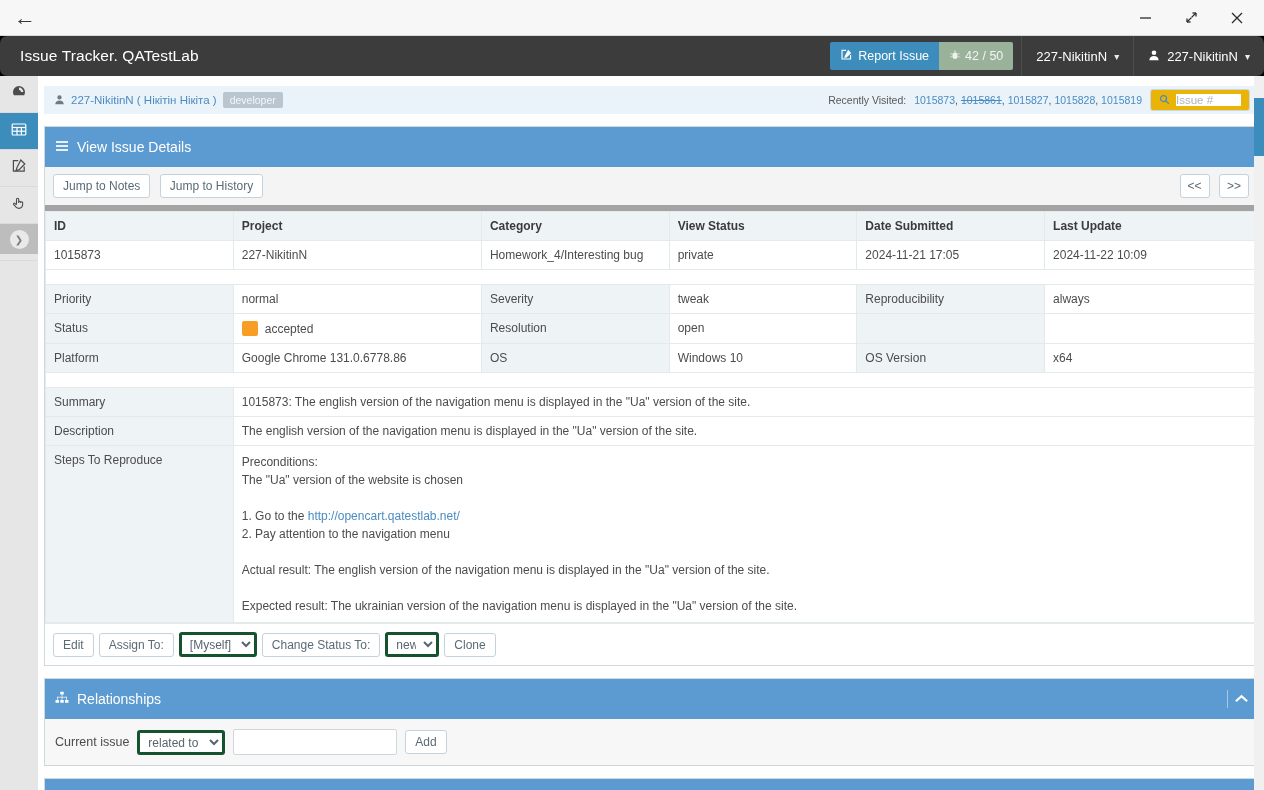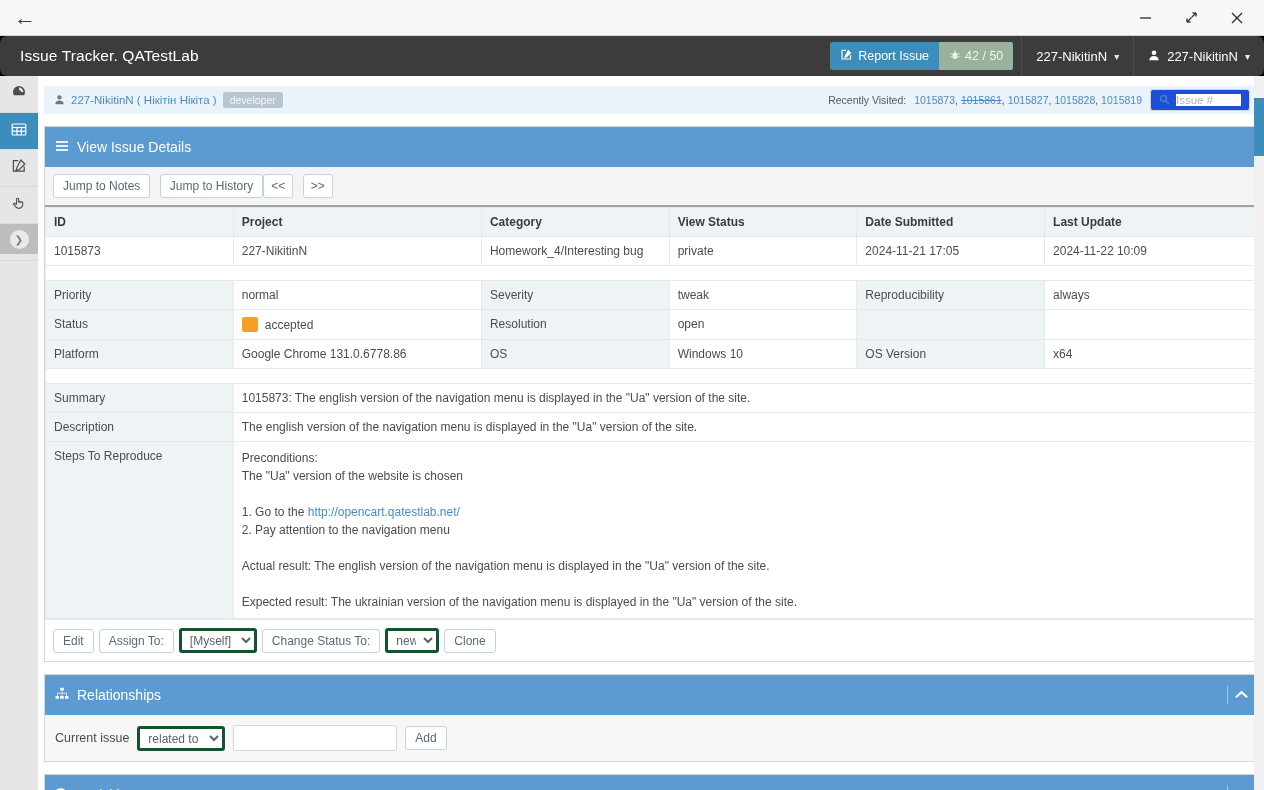--- a/index.html
+++ b/index.html
@@ -88,43 +88,43 @@
   .bc-user { color: #4a8bc2; }
   .bc-chip {
     background: #b9c6cf; color: #f3f7fa; font-size: 10.5px;
     padding: 2px 7px; border-radius: 2px;
   }
   .bc-right { display: flex; align-items: center; gap: 8px; font-size: 10.5px; color: #585858; }
   .rv-links a { color: #4a8bc2; text-decoration: none; }
   .rv-links a.struck { text-decoration: line-through; }
   .issue-search {
     display: flex; align-items: center; gap: 6px;
-    background: #1d4ed8; border: 1px solid #cfd8dd; border-radius: 3px;
+    background: #eab308; border: 1px solid #cfd8dd; border-radius: 3px;
     height: 22px; padding: 0 8px; width: 100px;
   }
   .issue-search input {
     border: 0; outline: 0; font-size: 11.5px; width: 100%;
     font-family: "Liberation Sans", sans-serif; color: #555;
   }
   .issue-search input::placeholder { color: #b3b3b3; }
 
   
   .panel { margin: 12px 6px 0 6px; border: 1px solid #cfd8dd; background: #fff; }
   .panel-head {
     background: #5b9bd1; color: #fff; height: 40px;
     display: flex; align-items: center; justify-content: space-between;
     padding: 0 8px 0 10px; font-size: 14px;
   }
   .panel-head .ph-left { display: flex; align-items: center; gap: 8px; }
   .panel-head .ph-chev { cursor: pointer; display: flex; align-items: center; gap: 6px; }
   .ph-sep { width: 1px; height: 18px; background: rgba(255,255,255,.45); }
 
   .panel-toolbar {
-    background: #f4f4f4; border-bottom: 2px solid #a3a3a3;
-    padding: 7px 8px; display: flex; align-items: center; 
+    background: #f4f4f4; border-bottom: 6px solid #a3a3a3;
+    padding: 7px 8px; display: flex; align-items: center; justify-content: space-between;
   }
   .btn {
     border: 1px solid #c3d3de; background: #fff; color: #5a6b76;
     font-size: 12px; padding: 4px 9px; border-radius: 3px; cursor: pointer;
     font-family: "Liberation Sans", sans-serif;
   }
   .btn + .btn { margin-left: 5px; }
   .btn-nav { width: 30px; text-align: center; padding: 4px 0; }
 
   table.details { width: 100%; border-collapse: collapse; font-size: 12px; table-layout: fixed; }

